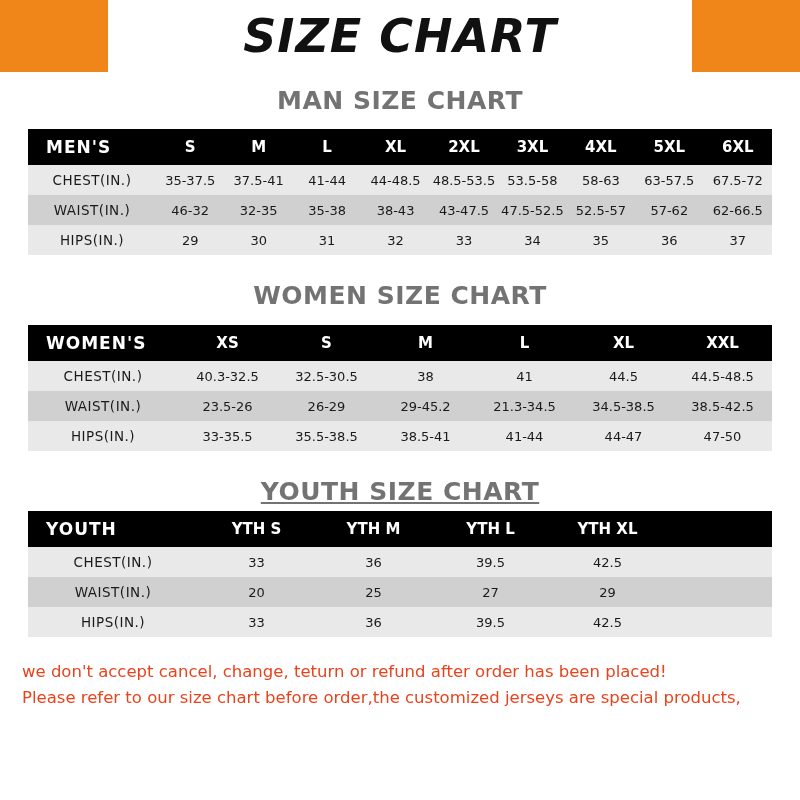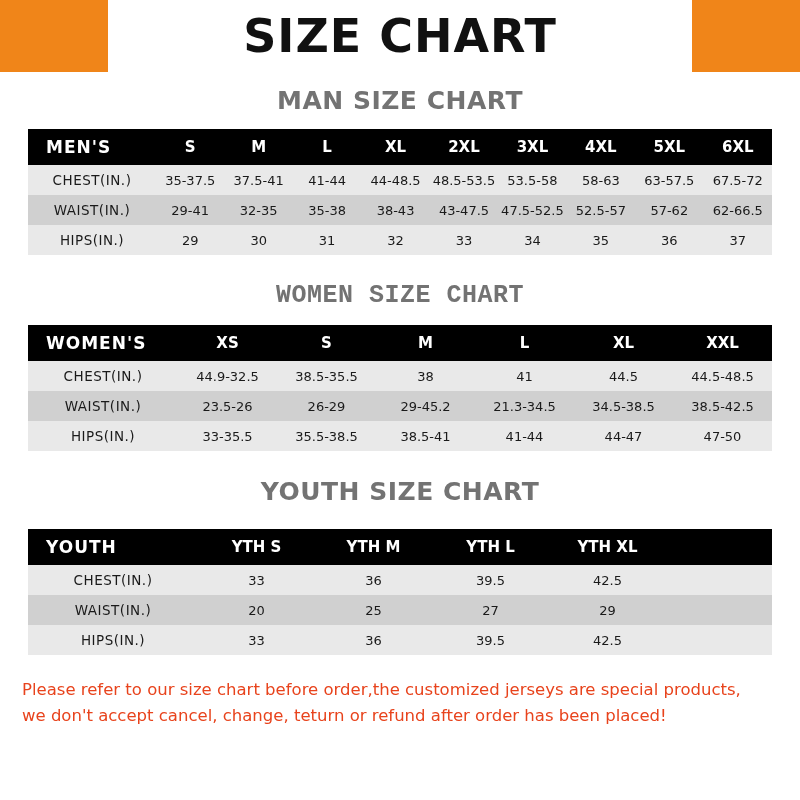--- a/index.html
+++ b/index.html
@@ -20,20 +20,21 @@
     background: #ffffff;
     box-sizing: border-box;
   }
   
   .banner {
     height: 72px;
     background: #f08519;
     display: flex;
     justify-content: center;
     position: relative;
+    font-style: italic;
   }
   .banner-left, .banner-right {
     position: absolute;
     top: 0;
     bottom: 0;
     width: 108px;
     background: #f08519;
   }
   .banner-left { left: 0; }
   .banner-right { right: 0; }
@@ -54,22 +55,22 @@
   
   .section-title {
     text-align: center;
     font-family: "DejaVu Sans", sans-serif;
     font-weight: bold;
     font-size: 25px;
     color: #737373;
     letter-spacing: 0.5px;
   }
   .t-man   { margin-top: 14px; margin-bottom: 10px; }
-  .t-women { margin-top: 22px; margin-bottom: 11px; font-family: Liberation Mono, monospace; }
-  .t-youth { margin-top: 22px; margin-bottom: 19px; }
+  .t-women { margin-top: 22px; margin-bottom: 11px; }
+  .t-youth { margin-top: 22px; margin-bottom: 1px; text-decoration: underline; }
 
   
   .tbl-wrap {
     padding: 4px 28px;
   }
   table.chart {
     width: 744px;
     border-collapse: collapse;
     table-layout: fixed;
   }
@@ -172,21 +173,21 @@
           <td>41-44</td>
           <td>44-48.5</td>
           <td>48.5-53.5</td>
           <td>53.5-58</td>
           <td>58-63</td>
           <td>63-57.5</td>
           <td>67.5-72</td>
         </tr>
         <tr>
           <td class="rowlabel">WAIST(IN.)</td>
-          <td>29-41</td>
+          <td>46-32</td>
           <td>32-35</td>
           <td>35-38</td>
           <td>38-43</td>
           <td>43-47.5</td>
           <td>47.5-52.5</td>
           <td>52.5-57</td>
           <td>57-62</td>
           <td>62-66.5</td>
         </tr>
         <tr>
@@ -224,22 +225,22 @@
           <th>S</th>
           <th>M</th>
           <th>L</th>
           <th>XL</th>
           <th>XXL</th>
         </tr>
       </thead>
       <tbody>
         <tr>
           <td class="rowlabel">CHEST(IN.)</td>
-          <td>44.9-32.5</td>
-          <td>38.5-35.5</td>
+          <td>40.3-32.5</td>
+          <td>32.5-30.5</td>
           <td>38</td>
           <td>41</td>
           <td>44.5</td>
           <td>44.5-48.5</td>
         </tr>
         <tr>
           <td class="rowlabel">WAIST(IN.)</td>
           <td>23.5-26</td>
           <td>26-29</td>
           <td>29-45.2</td>
@@ -304,17 +305,17 @@
           <td>36</td>
           <td>39.5</td>
           <td>42.5</td>
           <td></td>
         </tr>
       </tbody>
     </table>
   </div>
 
   <div class="note">
+    <div>we don't accept cancel, change, teturn or refund after order has been placed!</div>
     <div>Please refer to our size chart before order,the customized jerseys are special products,</div>
-    <div>we don't accept cancel, change, teturn or refund after order has been placed!</div>
   </div>
 
 </div>
 
 </body></html>

